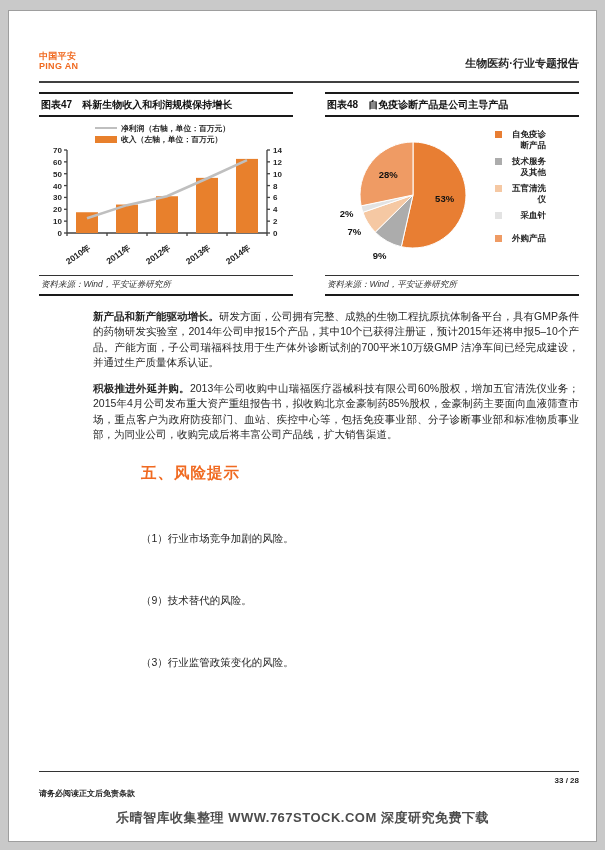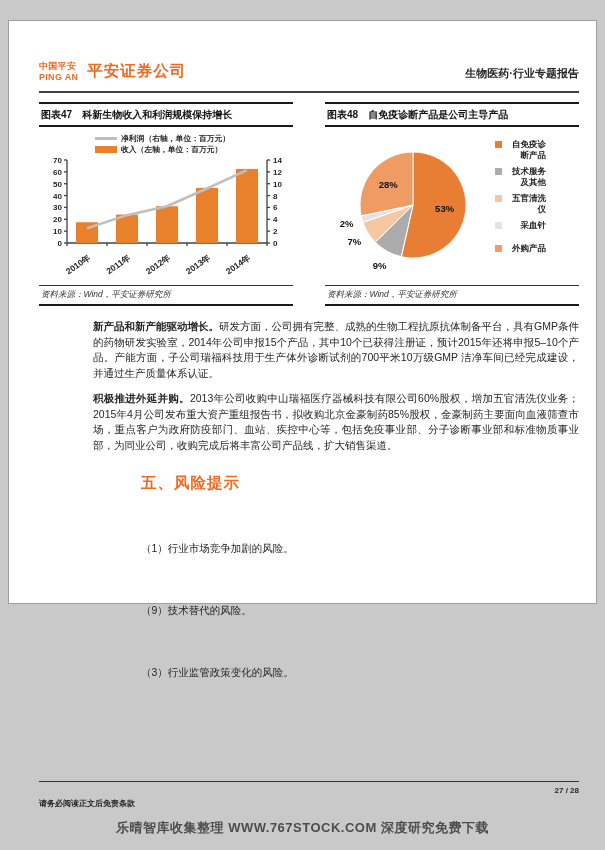--- a/index.html
+++ b/index.html
@@ -1,18 +1,18 @@
 <!DOCTYPE html>
 <html><head>
 <meta charset="utf-8">
 <style>
   * { margin:0; padding:0; box-sizing:border-box; }
   html,body { width:605px; height:850px; background:#c9c9c9; font-family:"Liberation Sans","DejaVu Sans",sans-serif; }
   .stage { position:relative; width:605px; height:850px; overflow:hidden; }
-  .page { position:absolute; left:8px; top:20px; width:589px; height:584px; background:#ffffff; border:1px solid #9e9e9e; }
+  .page { position:absolute; left:8px; top:10px; width:589px; height:832px; background:#ffffff; border:1px solid #9e9e9e; }
   .content { padding:40px 17px 0 30px; }
 
   
   .header { display:flex; justify-content:space-between; align-items:flex-end; }
   .brand { display:flex; align-items:center; }
   .logo-txt { color:#f06a21; font-weight:bold; font-size:9px; line-height:1.15; letter-spacing:.3px; }
   .company-name { color:#f06a21; font-weight:bold; font-size:15.5px; margin-left:9px; letter-spacing:1px; }
   .report-type { color:#262626; font-weight:bold; font-size:11px; padding-bottom:1px; }
   .header-rule { border-top:2px solid #404040; margin-top:9px; }
 
@@ -64,21 +64,20 @@
 <div class="stage">
   <div class="page">
     <div class="content">
 
       <div class="header">
         <div class="brand">
           <div class="logo-txt">
             <div>中国平安</div>
             <div>PING AN</div>
           </div>
-          <div class="company-name">平安证券公司</div>
         </div>
         <div class="report-type">生物医药·行业专题报告</div>
       </div>
       <div class="header-rule"></div>
 
       <div class="figures">
 
         <div class="fig">
           <div class="fig-title">
             <span class="fig-label">图表47</span><span>科新生物收入和利润规模保持增长</span>
@@ -207,18 +206,18 @@
       <div class="risk-items" id="risk-items">
           <div class="risk-item">（1）行业市场竞争加剧的风险。</div>
           <div class="risk-item">（9）技术替代的风险。</div>
           <div class="risk-item">（3）行业监管政策变化的风险。</div>
         </div>
 
     </div>
 
     <div class="footer">
       <div class="footer-rule"></div>
-      <div class="pagenum">27 / 28</div>
+      <div class="pagenum">33 / 28</div>
       <div class="disclaimer">请务必阅读正文后免责条款</div>
     </div>
     <div class="watermark">乐晴智库收集整理 WWW.767STOCK.COM 深度研究免费下载</div>
   </div>
 </div>
 
 </body></html>

